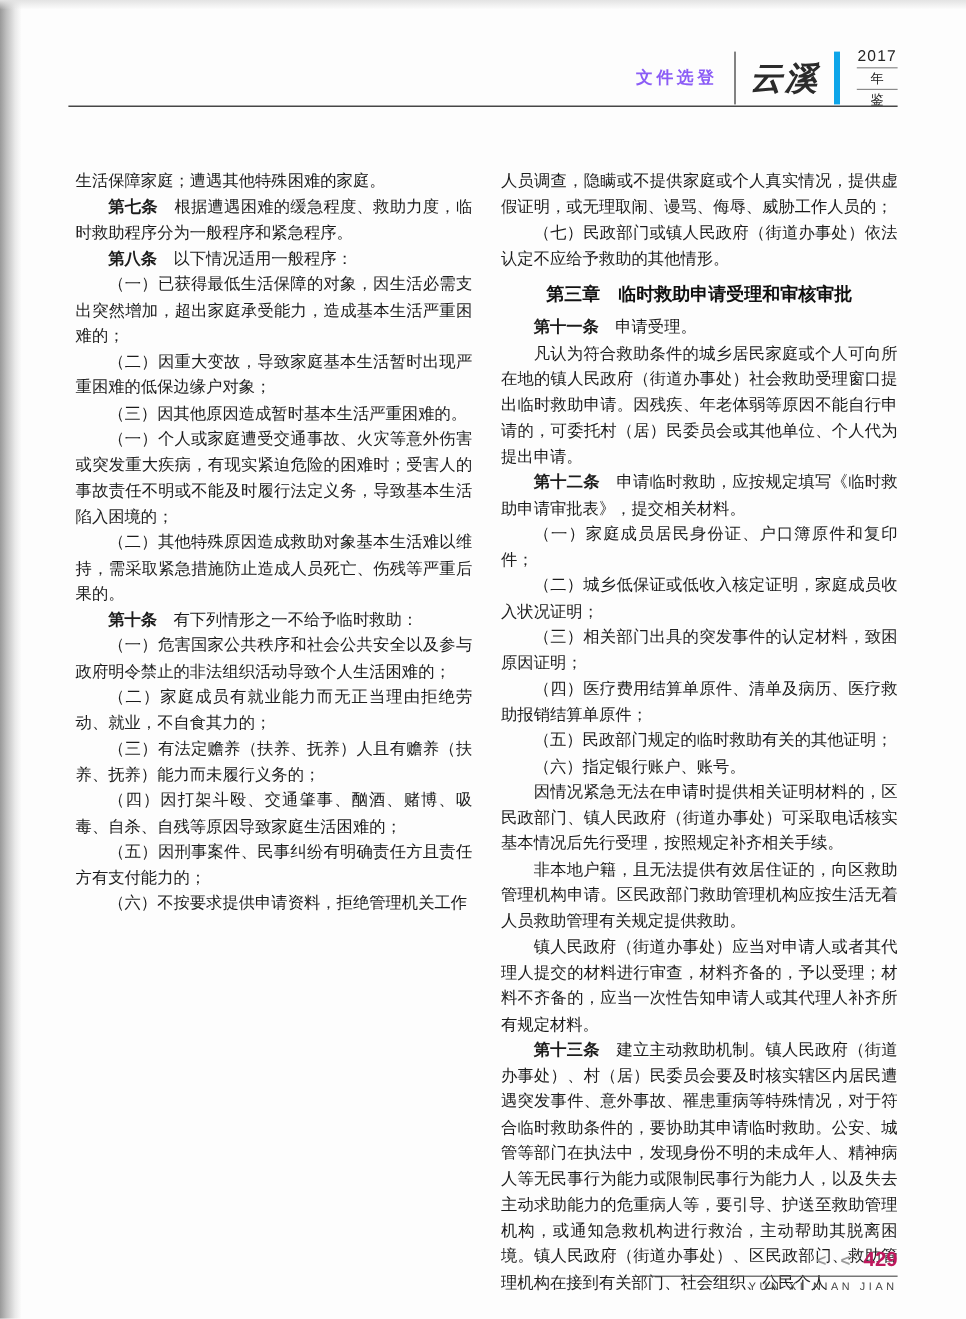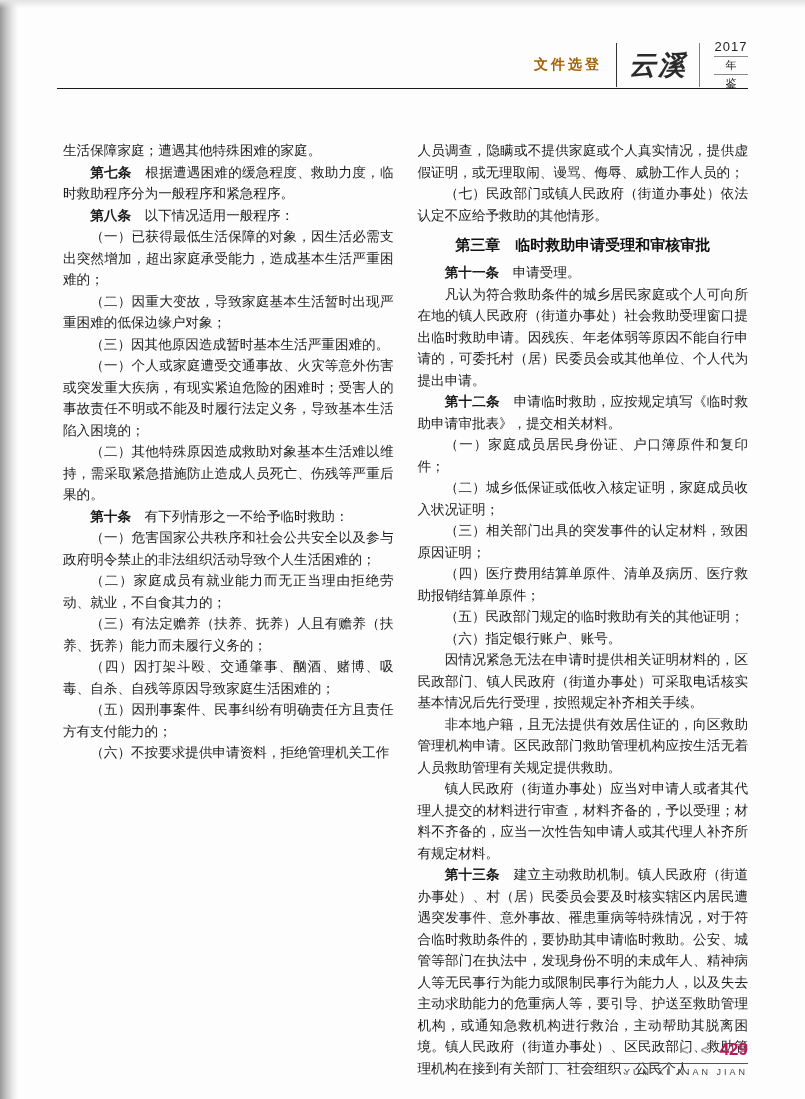--- a/index.html
+++ b/index.html
@@ -26,24 +26,24 @@
     background: linear-gradient(to bottom, #e3e3e3, rgba(255,255,255,0));
   }
 
   
   .header {
     position: absolute; top: 42px; right: 57px;
     display: flex; align-items: center; gap: 14px; height: 46px;
   }
   .section-title {
     font-family: "Liberation Sans", sans-serif;
-    font-weight: 700; font-size: 14px; letter-spacing: 3px; color: #a16207;
+    font-weight: 700; font-size: 14px; letter-spacing: 3px; color: #8b5cf6;
   }
   .brand-box {
-    border-left: 1px solid #333; border-right: 1px solid #0ea5e9;
+    border-left: 1px solid #333; border-right: 5px solid #0ea5e9;
     height: 44px; padding: 0 12px;
     display: flex; align-items: center;
   }
   .brand {
     font-family: "DejaVu Serif", serif;
     font-size: 27px; font-weight: 700; font-style: italic; color: #2b2b2b;
     letter-spacing: 2px;
   }
   .year-stack {
     text-align: center;

